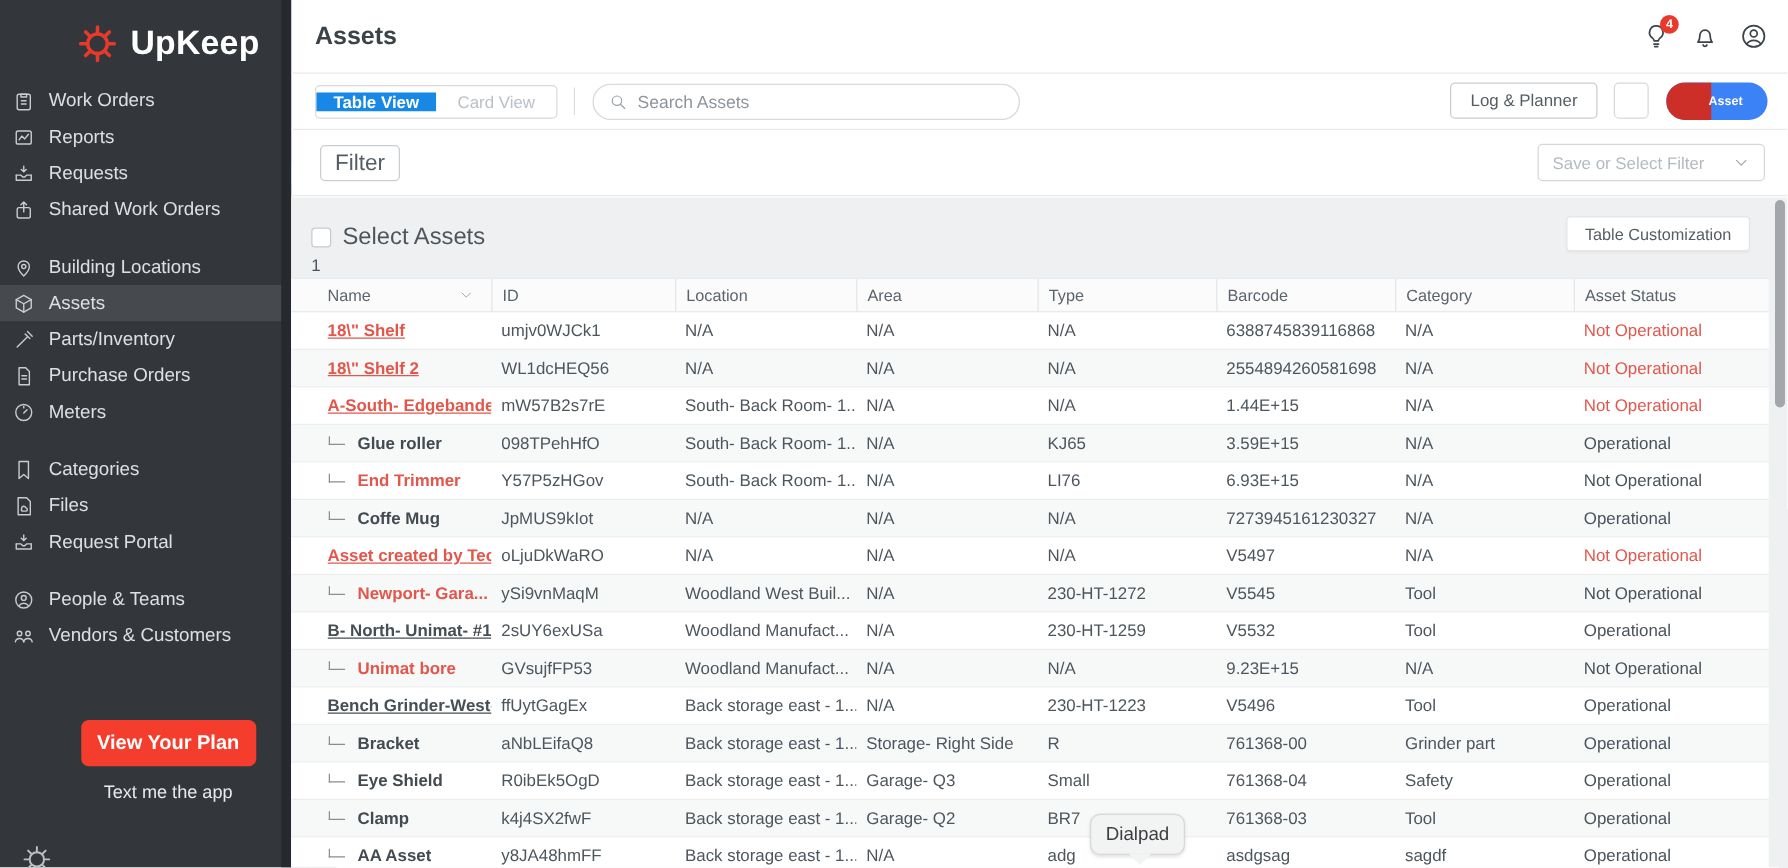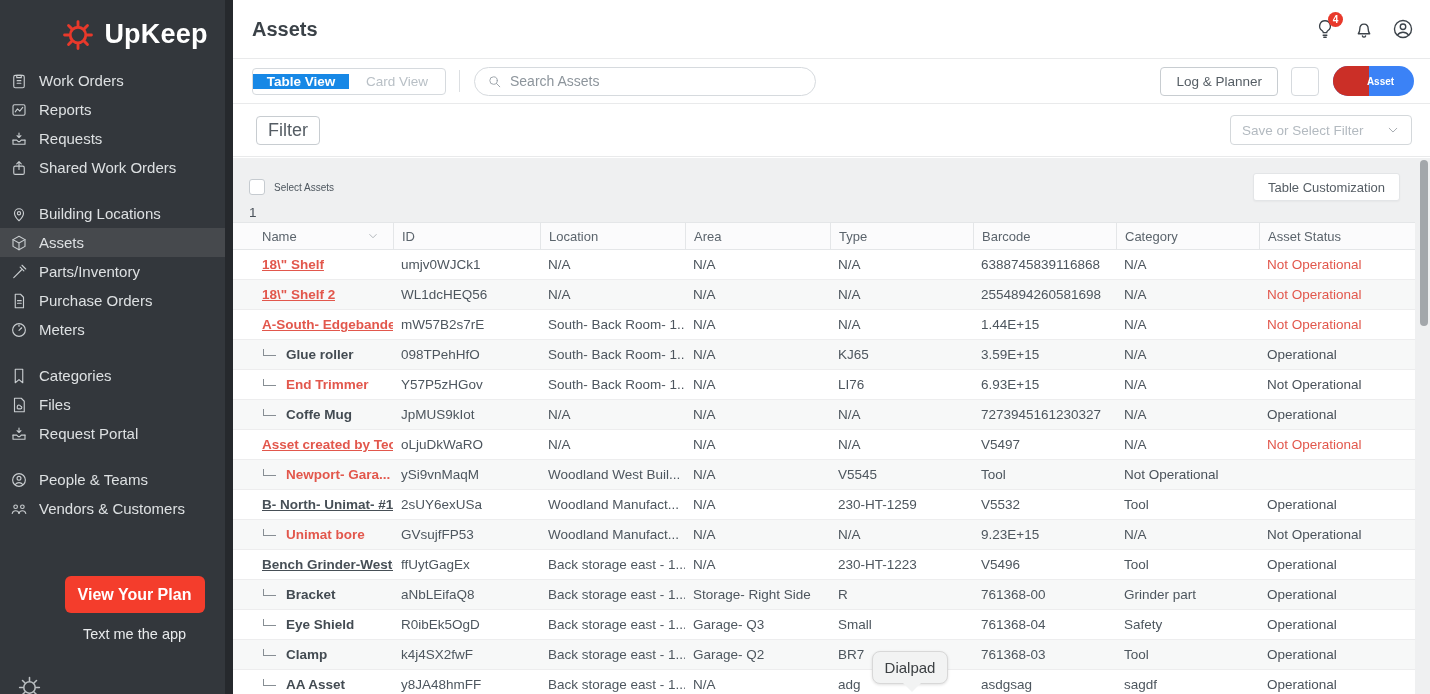--- a/index.html
+++ b/index.html
@@ -43,41 +43,41 @@
   .seg { display:flex; border:1px solid #d6dade; border-radius:4px; overflow:hidden; height:27px;align-items:center; }
   .seg-btn { width:96px; display:flex; align-items:center; justify-content:center; font-size:13.5px;
     background:#fff; color:#b9c0c6; cursor:pointer; border:none; font-family:inherit; }
   .seg-btn.active { background:#1788e6; color:#fff; font-weight:700; }
   .vr { width:1px; height:22px; background:#dcdfe2; margin:0 14px 0 13px; }
   .search { width:342px; height:29px; border:1px solid #d6dade; border-radius:15px; display:flex; align-items:center; padding:0 10px 0 12px; gap:8px; background:#fff; }
   .search .icon { width:15px; height:15px; color:#9aa1a7; flex:none; }
   .search .icon svg { width:15px; height:15px; display:block; }
   .search input { border:none; outline:none; flex:1; font-size:14px; color:#3f474e; font-family:inherit; background:transparent; }
   .search input::placeholder { color:#8d959c; }
-  .tool-right { margin-left:auto; display:flex; align-items:center; }
+  .tool-right { margin-left:auto; display:flex; align-items:flex-start; }
   .btn-outline { height:29px; background:#fff; border:1px solid #c8cdd1; border-radius:4px;
     font-size:13.5px; color:#555d64; padding:0 15px; cursor:pointer; font-family:inherit; }
   .btn-blank { width:28px; height:29px; background:#fff; border:1px solid #d6dade; border-radius:4px; margin-left:13px; cursor:pointer; }
   .btn-asset { position:relative; overflow:hidden; margin-left:14px; width:81px; height:30px; border:none; border-radius:15px;
     background:#3b82f6; color:#fff; font-size:10px; font-weight:700; cursor:pointer; font-family:inherit; padding-left:14px; }
   .btn-asset::before { content:""; position:absolute; left:0; top:0; bottom:0; width:44%; background:#cb2f27; }
   .btn-asset span { position:relative; }
 
   .filterbar { height:53px; border-bottom:1px solid #e9eaeb; display:flex; align-items:center; justify-content:space-between; padding:0 18px 0 23px; }
   .btn-filter { height:29px; width:64px; background:#fff; border:1px solid #c8cdd1; border-radius:4px; font-size:18px; color:#555d64; cursor:pointer; font-family:inherit; }
   .select-filter { width:182px; height:30px; border:1px solid #d4d8db; border-radius:4px; display:flex; align-items:center; justify-content:space-between; padding:0 11px; cursor:pointer; background:#fff; }
   .select-filter .ph { color:#b3bac0; font-size:13.5px; }
   .select-filter .icon { width:14px; height:14px; color:#9aa0a6; }
   .select-filter .icon svg { width:14px; height:14px; display:block; }
 
   
   .content { position:absolute; top:158px; left:0; right:0; bottom:0; background:#eff0f1; }
   .select-row { position:absolute; top:21px; left:16px; display:flex; align-items:center; gap:9px; cursor:pointer; }
   .checkbox { width:16px; height:16px; border:1px solid #c6cbd0; border-radius:3px; background:#fff; }
-  .select-label { font-size:10px; color:#4d565e; }
+  .select-label { font-size:19px; color:#4d565e; }
   .btn-custom { position:absolute; top:15px; right:30px; height:28px; padding:0 14px; background:#fff;
     border:1px solid #e3e5e7; border-radius:3px; font-size:13px; color:#555d64; cursor:pointer; font-family:inherit;
     box-shadow:0 1px 2px rgba(0,0,0,.04); }
   .page-ind { position:absolute; top:47px; left:16px; font-size:13.5px; color:#4a525a; }
 
   .table { position:absolute; top:64px; left:0; right:15px; }
   .grid-row { display:grid; grid-template-columns:160px 147px 145px 145px 143px 143px 143px minmax(0,1fr); }
   .thead { background:#fbfbfc; border-top:1px solid #e4e6e8; border-bottom:1px solid #e4e6e8; height:28px; }
   .th { display:flex; align-items:center; padding-left:8px; font-size:13px; color:#5b646c; overflow:hidden; white-space:nowrap; cursor:pointer; }
   .th + .th { border-left:1px solid #e4e6e8; }
@@ -475,20 +475,21 @@
               <div class="td st-red">Not Operational</div>
             </div>
             <div class="tr grid-row alt">
               <div class="td name-cell">
                 <span class="elbow"></span>
                 <span class="nm nm-red">Newport- Gara...</span>
               </div>
               <div class="td">ySi9vnMaqM</div>
               <div class="td">Woodland West Buil...</div>
               <div class="td">N/A</div>
+              <div class="td">230-HT-1272</div>
               <div class="td">V5545</div>
               <div class="td">Tool</div>
               <div class="td st-plain">Not Operational</div>
             </div>
             <div class="tr grid-row">
               <div class="td name-cell">
                 <span class="nm nm-dark-link">B- North- Unimat- #1</span>
               </div>
               <div class="td">2sUY6exUSa</div>
               <div class="td">Woodland Manufact...</div>

